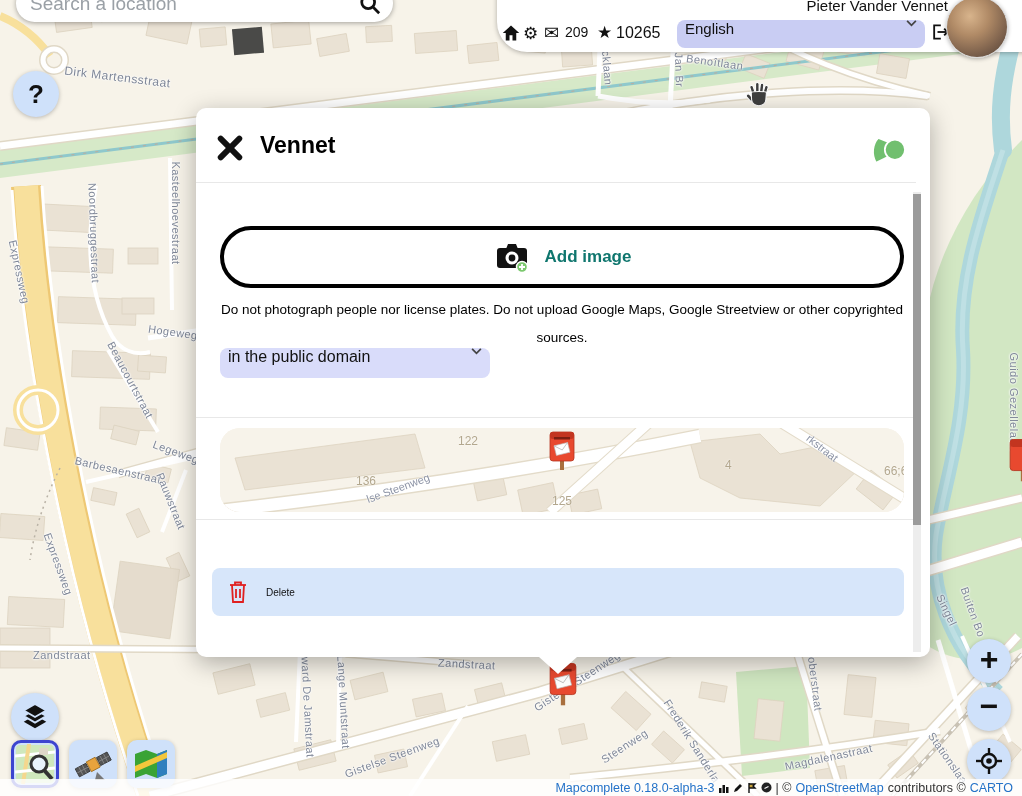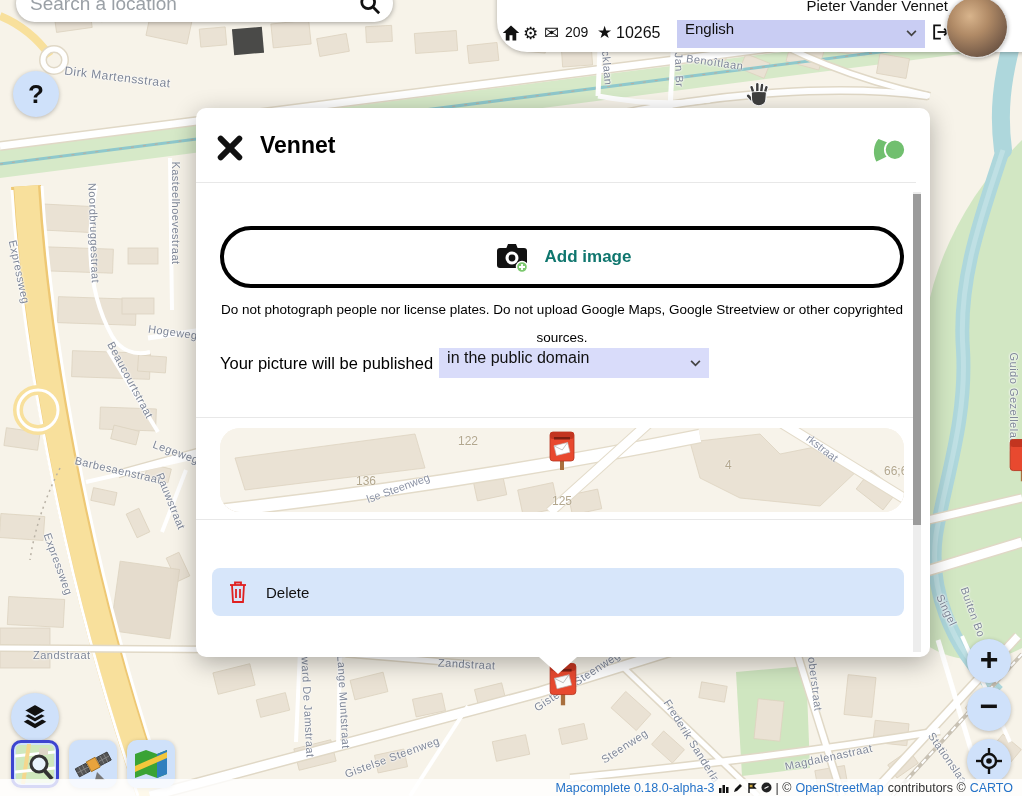--- a/index.html
+++ b/index.html
@@ -17,22 +17,22 @@
     background:#fff;border-radius:19px;box-shadow:0 1px 5px rgba(0,0,0,.35);
     display:flex;align-items:center;padding:0 12px;box-sizing:border-box;z-index:30;}
   .search-pill input{border:none;outline:none;flex:1;font-size:19px;
     font-family:"Liberation Sans",sans-serif;color:#444;background:transparent;}
   .search-pill input::placeholder{color:#9aa0a6;}
   
   .user-bar{position:absolute;left:497px;top:-18px;width:540px;height:70px;
     background:#fff;border-radius:0 0 0 30px;box-shadow:0 1px 5px rgba(0,0,0,.3);z-index:29;}
   .user-name{position:absolute;right:74px;top:-3px;font-size:15px;color:#111;z-index:31;white-space:nowrap;}
   .ubar-item{position:absolute;z-index:31;color:#111;}
-  .fake-select{background:#c9cdf3;border-radius:0;display:flex;align-items:flex-end;
-    justify-content:space-between;padding:11px 8px;box-sizing:border-box;cursor:pointer;}
+  .fake-select{background:#c9cdf3;border-radius:8px;display:flex;align-items:flex-start;
+    justify-content:space-between;padding:0 8px;box-sizing:border-box;cursor:pointer;}
   .fake-select span{font-size:15px;color:#111;}
   .avatar{position:absolute;left:946px;top:-4px;width:60px;height:60px;border-radius:50%;
     z-index:32;border:1px solid #d8d8d8;box-shadow:0 1px 4px rgba(0,0,0,.3);
     background:radial-gradient(circle at 38% 32%,#d8b48c 0%,#b08a66 35%,#7a5f4b 70%,#4c3e33 100%);}
   
   .ctl{position:absolute;background:#cfe1fa;border-radius:50%;
     display:flex;align-items:center;justify-content:center;
     box-shadow:0 1px 4px rgba(0,0,0,.25);cursor:pointer;z-index:20;}
   .stylebtn{position:absolute;width:48px;height:48px;background:#cfe1fa;border-radius:10px;
     display:flex;align-items:center;justify-content:center;box-shadow:0 1px 4px rgba(0,0,0,.2);
@@ -51,21 +51,21 @@
   .disclaimer{position:absolute;left:24px;top:188px;width:684px;text-align:center;
     font-size:13.5px;color:#000;line-height:28px;}
   .license-row{position:absolute;left:24px;top:240px;display:flex;align-items:center;gap:6px;
     font-size:16.5px;color:#000;}
   .license-sel{width:270px;height:30px;background:#d9dcfa;}
   .minimap{position:absolute;left:24px;top:320px;width:684px;height:84px;border-radius:20px;
     overflow:hidden;background:#f7f3ea;}
   .delete-btn{position:absolute;left:16px;top:460px;width:692px;height:48px;background:#d7e6fa;
     border-radius:8px;display:flex;align-items:center;gap:18px;padding-left:16px;
     box-sizing:border-box;cursor:pointer;}
-  .delete-label{font-size:15px;color:#111;}
+  .delete-label{font-size:10px;color:#111;}
   .dlg-scroll{position:absolute;right:9px;top:84px;bottom:5px;width:8px;background:#ededed;}
   .dlg-thumb{position:absolute;left:0;top:2px;width:8px;height:72%;background:#9b9b9b;cursor:pointer;}
   .dlg-pointer{position:absolute;left:343px;top:549px;width:0;height:0;
     border-left:19px solid transparent;border-right:19px solid transparent;
     border-top:17px solid #fff;}
   
   .attrib{position:absolute;left:0;right:0;bottom:0;height:17px;background:rgba(255,255,255,.8);
     z-index:25;display:flex;align-items:center;justify-content:flex-end;gap:4px;
     font-size:12.5px;color:#333;padding-right:9px;}
   .attrib a{color:#2472c8;text-decoration:none;cursor:pointer;}
@@ -337,21 +337,20 @@
       <circle cx="18" cy="17" r="3.4" fill="#111"></circle>
       <circle cx="28" cy="26" r="5.5" fill="#7bc86e" stroke="#fff" stroke-width="1.4"></circle>
       <path d="M28,23 V29 M25,26 H31" stroke="#fff" stroke-width="1.8"></path>
     </svg>
     <span class="addimg-label">Add image</span>
   </div>
 
   <div class="disclaimer">Do not photograph people nor license plates. Do not upload Google Maps, Google Streetview or other copyrighted sources.</div>
 
   <div class="license-row">
-    <span>Your picture will be published</span>
     <div class="fake-select license-sel" style="position:relative;">
       <span style="font-size:16px;">in the public domain</span>
       <svg width="11" height="7" viewBox="0 0 12 8">
           <polyline points="1,1 6,6 11,1" fill="none" stroke="#444" stroke-width="2"></polyline>
         </svg>
     </div>
   </div>
 
   <div class="dlg-hr" style="top:309px;"></div>
 

